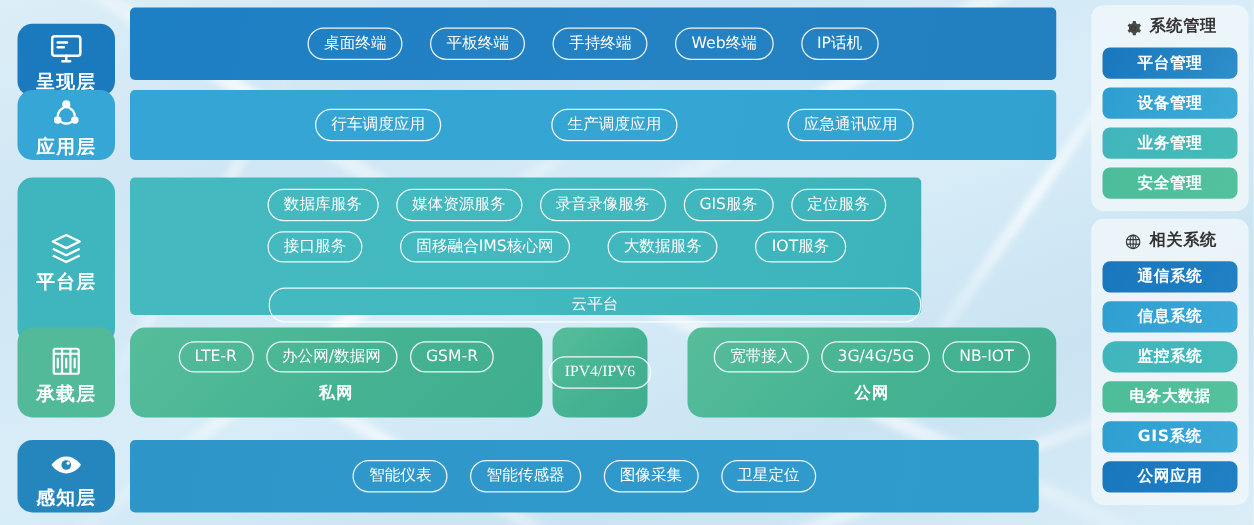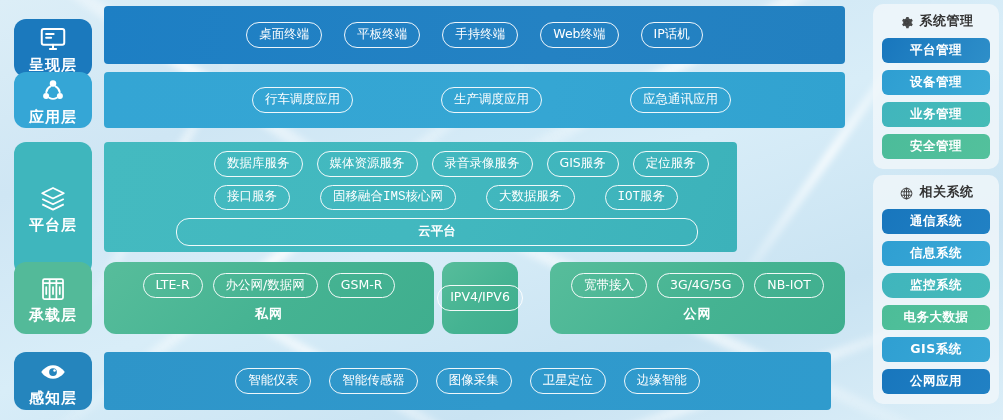--- a/index.html
+++ b/index.html
@@ -152,27 +152,27 @@
     <span class="lbl">平台层</span>
   </div>
   <div class="panel" id="panel-platform" style="left:104px;top:142px;width:633px;height:110px;background:linear-gradient(110deg,#44bac0 0%,#42b8bf 50%,#3cb2ba 100%);">
     <div class="chiprow" id="row-platform-0" style="padding-left:110px;gap:14px;margin-top:9px;">
         <div class="chip">数据库服务</div>
         <div class="chip">媒体资源服务</div>
         <div class="chip">录音录像服务</div>
         <div class="chip">GIS服务</div>
         <div class="chip">定位服务</div>
       </div>
-    <div class="chiprow" id="row-platform-1" style="padding-left:110px;gap:30px;margin-top:8px;font-family:Liberation Mono, monospace;">
+    <div class="chiprow" id="row-platform-1" style="padding-left:110px;gap:30px;margin-top:8px;">
         <div class="chip">接口服务</div>
         <div class="chip">固移融合IMS核心网</div>
         <div class="chip">大数据服务</div>
         <div class="chip">IOT服务</div>
       </div>
-    <div class="chiprow" id="row-platform-2" style="padding-left:72px;margin-top:8px;font-weight:bold;">
+    <div class="chiprow" id="row-platform-2" style="padding-left:111px;margin-top:20px;">
         <div class="chip" style="width: 522px; text-align: center; padding: 6px 0px 7px;">云平台</div>
       </div>
   </div>
 
   <div class="badge" id="badge-bearing" style="top: 262px; height: 72px; background: linear-gradient(150deg, rgb(83, 186, 153) 0%, rgb(83, 186, 153) 100%);">
     <span class="ico">
       <svg viewBox="0 0 24 24" fill="none" stroke="#fff" stroke-width="1.4">
         <rect x="4" y="4" width="16" height="16" rx="1.2"></rect>
         <path d="M9.3 4v16M14.7 4v16M4 7.2h16"></path>
         <path d="M6.6 10.4v5.6M12 10.4v5.6M17.4 10.4v5.6" stroke-linecap="round"></path>
@@ -182,21 +182,21 @@
   </div>
   <div id="bearing-blocks">
       <div class="greenblk" style="left: 104px; top: 262px; width: 330px; height: 72px;">
         <div class="chiprow" style="gap: 10px;">
           <div class="chip">LTE-R</div>
           <div class="chip">办公网/数据网</div>
           <div class="chip">GSM-R</div>
         </div>
         <div class="sub">私网</div>
       </div>
-      <div class="greenblk" style="left: 442px; top: 262px; width: 76px; height: 72px;">
+      <div class="greenblk" style="left: 442px; top: 262px; width: 76px; height: 72px; font-family: Liberation Serif, serif;">
         <div class="chiprow" style="gap: 10px;">
           <div class="chip">IPV4/IPV6</div>
         </div>
       </div>
       <div class="greenblk" style="left: 550px; top: 262px; width: 295px; height: 72px;">
         <div class="chiprow" style="gap: 10px;">
           <div class="chip">宽带接入</div>
           <div class="chip">3G/4G/5G</div>
           <div class="chip">NB-IOT</div>
         </div>
@@ -213,21 +213,20 @@
       </svg>
     </span>
     <span class="lbl">感知层</span>
   </div>
   <div class="panel" id="panel-perception" style="left:104px;top:352px;width:727px;height:58px;background:linear-gradient(100deg,#2e95c9 0%,#3099cc 55%,#2f9bcd 100%);">
     <div class="chiprow" id="row-perception" style="height:100%;justify-content:center;gap:18px;">
         <div class="chip">智能仪表</div>
         <div class="chip">智能传感器</div>
         <div class="chip">图像采集</div>
         <div class="chip">卫星定位</div>
-        <div class="chip">边缘智能</div>
       </div>
   </div>
 
   <div class="side" id="side-system" style="top:4px;">
     <div class="side-hd">
       <span>
         <svg viewBox="0 0 24 24" fill="#3a3a3a">
           <path d="M12 8.4a3.6 3.6 0 1 0 0 7.2 3.6 3.6 0 0 0 0-7.2Zm0 5.6a2 2 0 1 1 0-4 2 2 0 0 1 0 4Z"></path>
           <path d="M20.2 13.3a8.4 8.4 0 0 0 0-2.6l1.9-1.3-1.9-3.3-2.2.8a8.3 8.3 0 0 0-2.2-1.3L15.4 3h-3.8l-.4 2.6a8.3 8.3 0 0 0-2.2 1.3l-2.2-.8L4.9 9.4l1.9 1.3a8.4 8.4 0 0 0 0 2.6l-1.9 1.3 1.9 3.3 2.2-.8a8.3 8.3 0 0 0 2.2 1.3l.4 2.6h3.8l.4-2.6a8.3 8.3 0 0 0 2.2-1.3l2.2.8 1.9-3.3-1.9-1.3Z" opacity=".92"></path>
         </svg>

